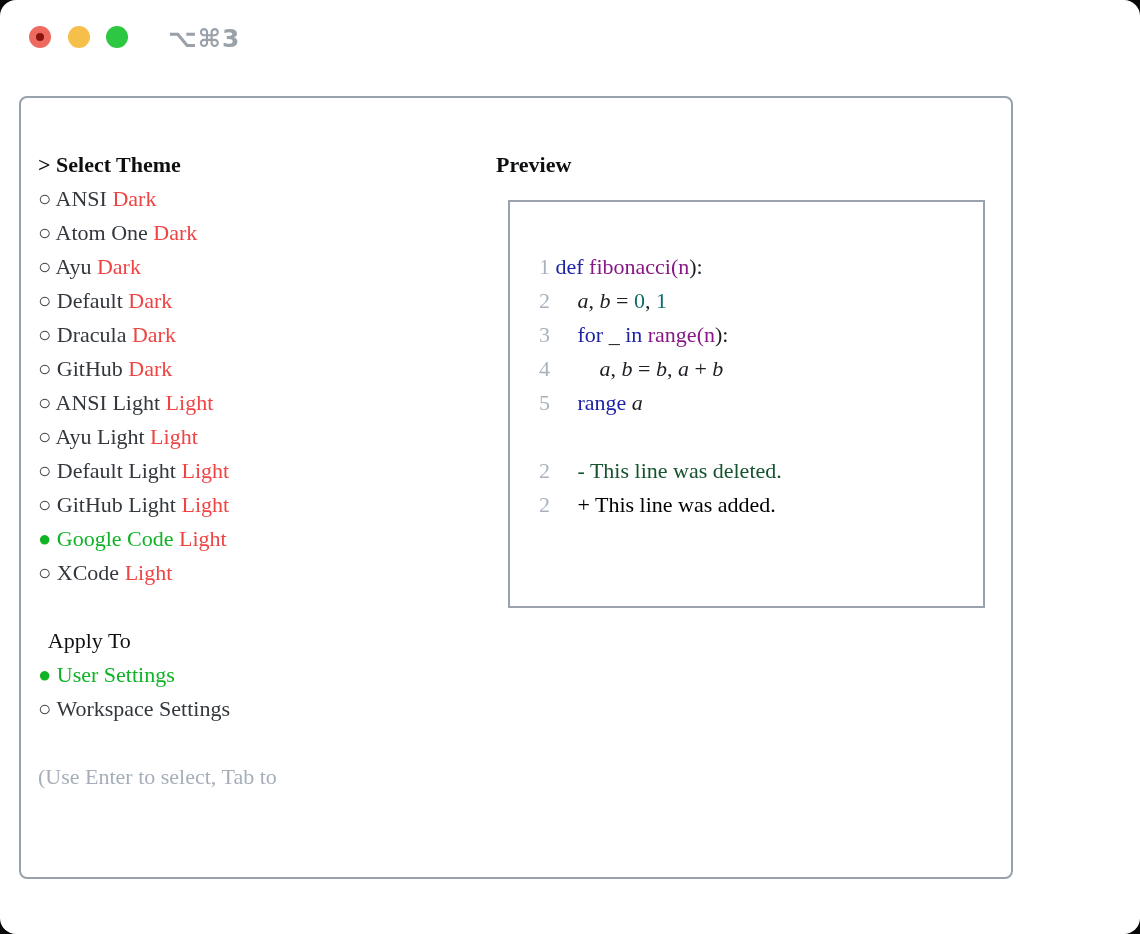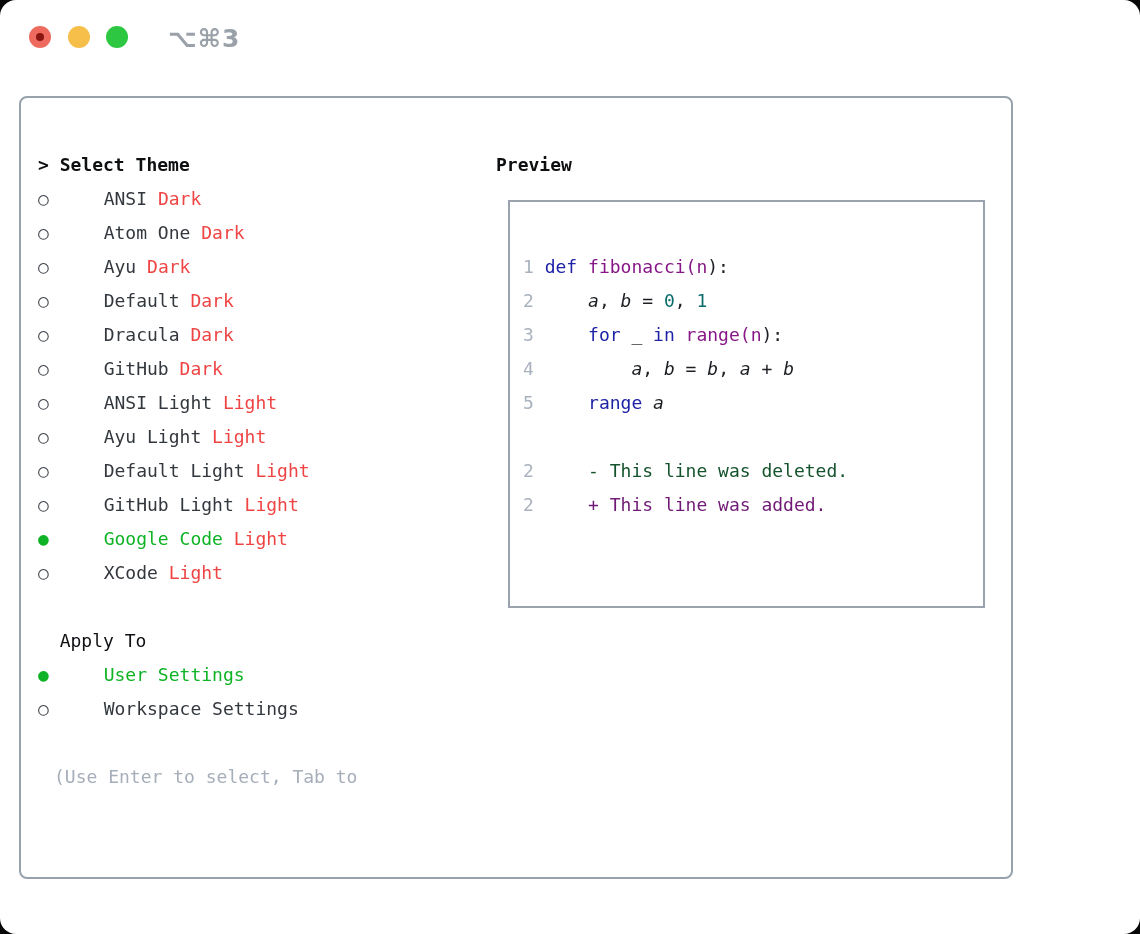--- a/index.html
+++ b/index.html
@@ -41,57 +41,58 @@
   .panel {
     position: absolute; left: 19px; top: 96px;
     width: 994px; height: 783px;
     border: 2px solid #98a2ac; border-radius: 8px;
     box-sizing: border-box;
     background: #ffffff;
   }
   
   .row {
     white-space: pre;
-    font-size: 18px; line-height: 34px;
+    font-size: 22px; line-height: 34px;
     color: #33383e;
+    font-family: Liberation Serif, serif;
   }
   .block { position: absolute; }
   #themes-block { left: 38px; top: 148px; }
   #apply-block  { left: 38px; top: 624px; }
-  #hint-block   { left: 54px; top: 760px; }
+  #hint-block   { left: 38px; top: 760px; }
   .h  { font-weight: 700; color: #0d0f11; }
   .h2 { color: #0e1013; text-align: right; }
   .marker { color: #3f444b; }
   .caret  { color: #0d0f11; font-weight: 700; }
-  .t-name   { color: #33383e; margin-left: 44px; }
+  .t-name   { color: #33383e; }
   .t-suffix { color: #ef4444; text-align: center; }
   .theme-row.selected .t-name { color: #0fb325; }
   .theme-row.selected .marker { color: #0fb325; }
   .apply-row.selected .t-name { color: #0fb325; }
   .apply-row.selected .marker { color: #0fb325; }
   .hint-line { color: #a6aeba; }
   
   #preview-header { position: absolute; left: 496px; top: 148px; }
   .preview-box {
     position: absolute; left: 508px; top: 200px;
     width: 477px; height: 408px;
     border: 2px solid #9aa3ad;
     box-sizing: border-box;
     background: #ffffff;
   }
-  #code-block { padding: 48px 0 0 13px; }
+  #code-block { padding: 48px 0 0 29px; }
   .ln  { color: #a9b2be; }
   .kw  { color: #1e23a6; }
   .ttl { color: #871787; }
   .num { color: #0c6c6c; }
   .pl  { color: #1c1f23; }
   .var { color: #1c1f23; font-style: italic; }
   .ctx { color: #8e959d; }
   .del { color: #14532d; }
-  .add { color: #701a75; }
+  .add { color: #000000; }
 </style>
 </head>
 <body>
 
 <div class="window">
 
   <span class="tl red">
       <span class="tl-dot"></span>
     </span>
   <span class="tl yellow"></span>

